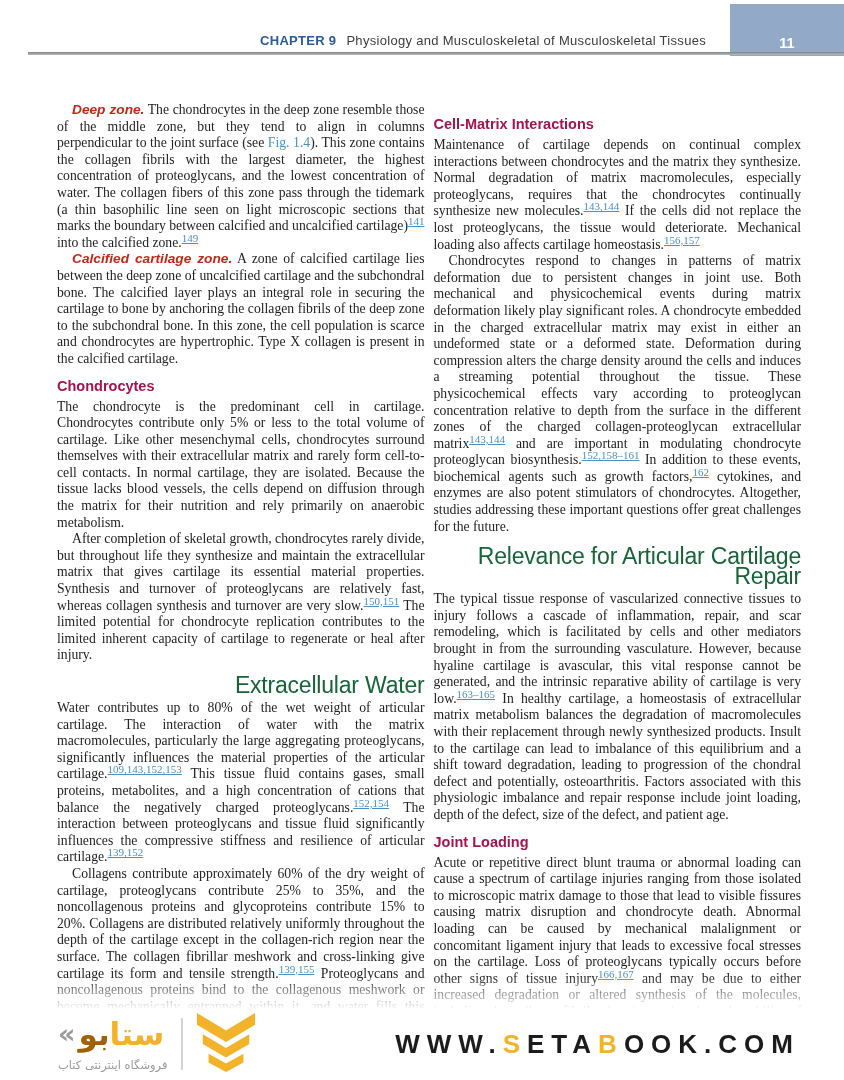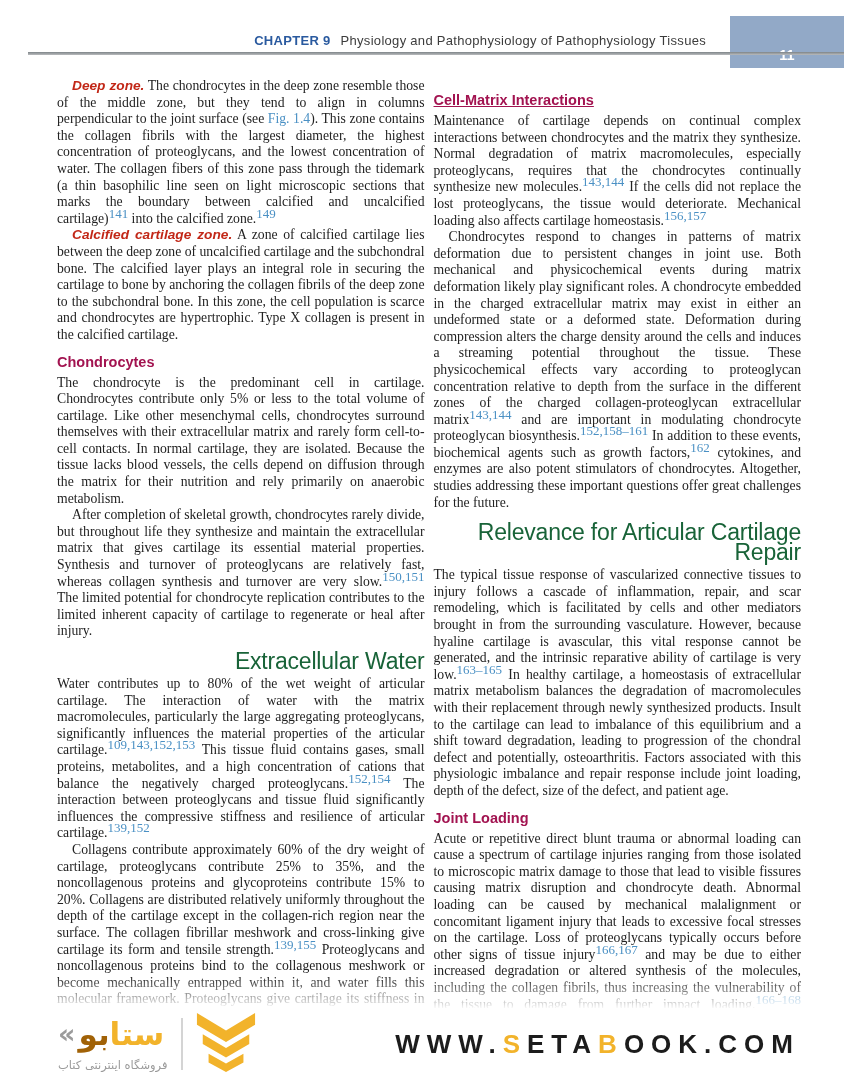--- a/index.html
+++ b/index.html
@@ -1,45 +1,45 @@
 <!DOCTYPE html>
 <html><head>
 <meta charset="utf-8">
 <style>
   html,body{margin:0;padding:0;background:#ffffff;}
   body{width:844px;height:1080px;position:relative;overflow:hidden;
        font-family:"Liberation Serif", serif;-webkit-font-smoothing:antialiased;}
 
   
-  .page-box{position:absolute;top:16px;right:0;width:114px;height:52px;background:#92a9c7;
+  .page-box{position:absolute;top:4px;right:0;width:114px;height:52px;background:#92a9c7;
             box-sizing:border-box;display:flex;align-items:flex-end;justify-content:center;
             padding-bottom:5px;color:#fff;font-family:"Liberation Sans",sans-serif;
             font-weight:bold;font-size:14.5px;}
   .header-text{position:absolute;top:33px;right:138px;white-space:nowrap;
                font-family:"Liberation Sans",sans-serif;font-size:13px;letter-spacing:.3px;}
   .chapter-label{color:#2a5a9f;font-weight:bold;margin-right:10px;}
   .chapter-title{color:#3c3c3c;}
   .header-rule{position:absolute;top:52px;left:28px;width:816px;height:3px;
                background:linear-gradient(#7e8488,#b9bcbe);}
 
   
   .columns{position:absolute;top:78px;left:57px;width:744px;height:934px;overflow:hidden;
            display:flex;gap:9px;}
-  .col{width:368px;text-align:justify;font-size:13.7px;line-height:16.6px;color:#222222;}
+  .col{width:368px;text-align:justify;font-size:13.7px;line-height:16.6px;color:#222222;margin-top:24px;}
   .col p{margin:0;}
   .col p.indent{text-indent:15px;}
   h2.sec{font-family:"Liberation Sans",sans-serif;font-weight:normal;color:#186338;
          font-size:23px;line-height:20px;margin:11px 0 5px;text-align:right;letter-spacing:-.2px;}
   h3.sub{font-family:"Liberation Sans",sans-serif;font-weight:bold;color:#a21350;
          font-size:14.5px;line-height:17px;margin:10px 0 4px;text-align:left;}
-  h3.sub.first{margin-top:14px;text-decoration:underline;}
+  h3.sub.first{margin-top:14px;}
   .seg-runin{font-family:"Liberation Sans",sans-serif;font-weight:bold;font-style:italic;
              color:#c22717;}
   .seg-blue{color:#4a90c4;}
-  .seg-sup{color:#4a90c4;font-size:13px;vertical-align:5px;line-height:0;}
+  .seg-sup{color:#4a90c4;font-size:11px;vertical-align:5px;line-height:0;text-decoration:underline;}
   p.faded{opacity:.42;filter:blur(.7px);}
 
   
   .fade-overlay{position:absolute;left:0;top:976px;width:844px;height:38px;pointer-events:none;
                 background:linear-gradient(to bottom,rgba(255,255,255,0) 0%,#ffffff 88%);}
   footer{position:absolute;left:0;top:1008px;width:844px;height:72px;background:#ffffff;
          box-sizing:border-box;padding:0 44px 0 58px;
          display:flex;align-items:center;justify-content:space-between;}
   .logo{display:flex;align-items:center;}
   .wordmark{display:flex;align-items:center;font-family:"DejaVu Sans",sans-serif;
@@ -57,21 +57,21 @@
        letter-spacing:7px;color:#1c1c1c;white-space:nowrap;}
   .seg-dark{color:#1c1c1c;}
   .seg-yellow{color:#f2b32b;}
 </style>
 </head>
 <body>
 
 <div class="page">
 
   <div class="header-text">
-    <span class="chapter-label">CHAPTER 9</span><span class="chapter-title">Physiology and Pathophysiology of Pathophysiology Tissues</span>
+    <span class="chapter-label">CHAPTER 9</span><span class="chapter-title">Physiology and Musculoskeletal of Musculoskeletal Tissues</span>
   </div>
   <div class="page-box">
     <span>11</span>
   </div>
   <div class="header-rule"></div>
 
   <main class="columns">
 
     <div class="col">
       <p class="indent"><span class="seg-runin">Deep zone.</span><span>  The chondrocytes in the deep zone resemble those of the middle zone, but they tend to align in columns perpendicular to the joint surface (see </span><span class="seg-blue">Fig. 1.4</span><span>). This zone contains the collagen fibrils with the largest diameter, the highest concentration of proteoglycans, and the lowest concentration of water. The collagen fibers of this zone pass through the tidemark (a thin basophilic line seen on light microscopic sections that marks the boundary between calcified and uncalcified cartilage)</span><span class="seg-sup">141</span><span> into the calcified zone.</span><span class="seg-sup">149</span></p>

